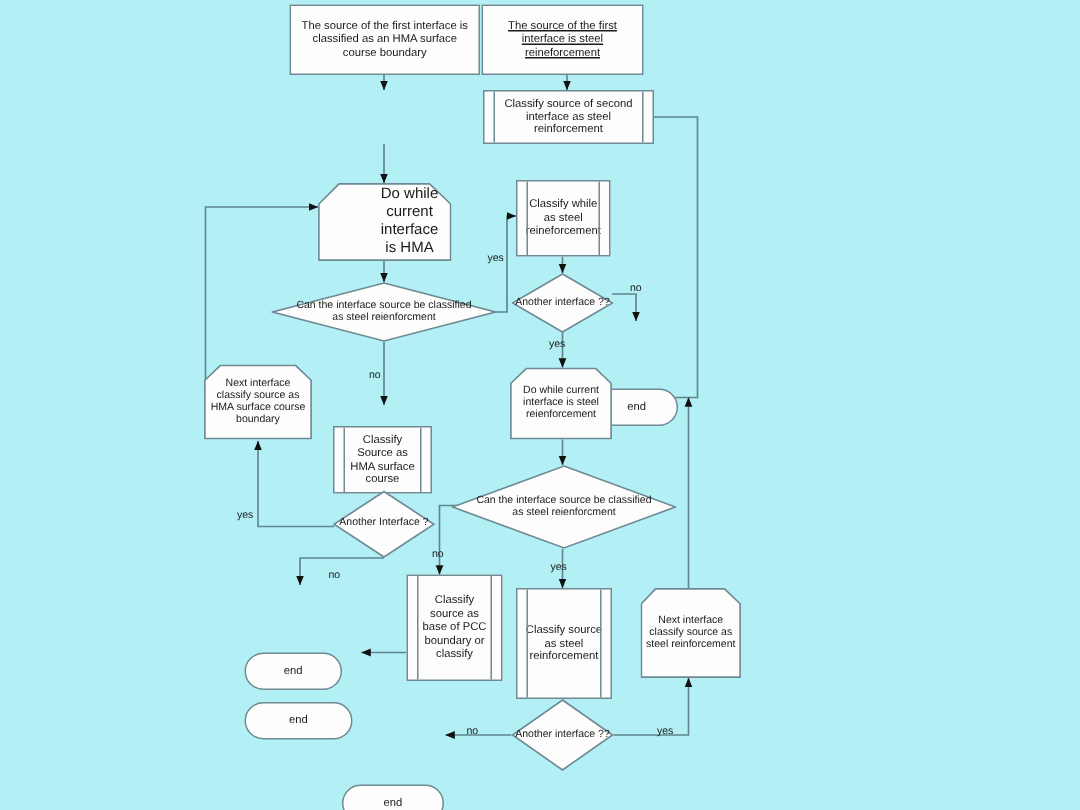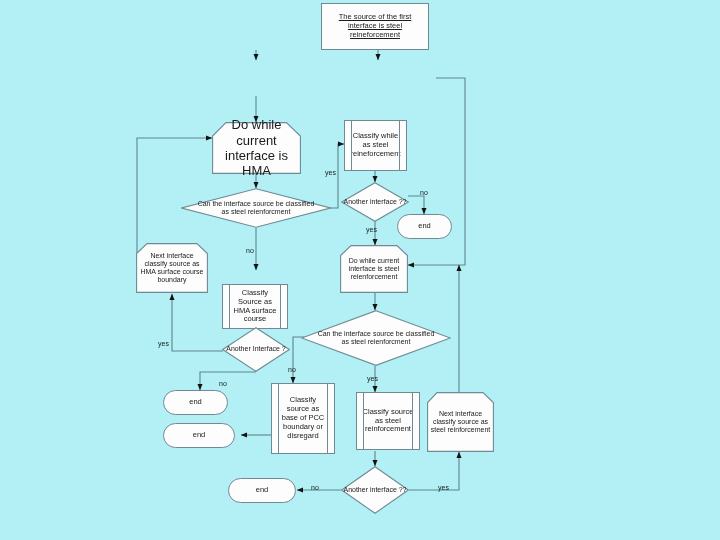--- a/index.html
+++ b/index.html
@@ -68,20 +68,21 @@
     left: 0; top: 0; right: 0; bottom: 0;
     display: flex; align-items: center; justify-content: center;
     text-align: center; white-space: pre-line; line-height: 1.18;
     color: #1a1a1a;
   }
   
   .term {
     background: #fdfdfd;
     border: 1px solid #6f8a93;
     border-radius: 999px;
+    margin-top: 45px;
   }
   
   .dia {
     position: absolute;
     box-sizing: border-box;
   }
   .dia svg { position: absolute; left: 0; top: 0; }
   .dia .lbl {
     position: absolute;
     left: 0; top: 0; right: 0; bottom: 0;
@@ -148,30 +149,32 @@
       <path d="M375,451 L375,466"></path>
 
       <path d="M341,490 L297,490"></path>
 
       <path d="M409,490 L459,490 L459,452"></path>
 
       <path d="M459,420 L459,265"></path>
     </g>
   </svg>
 
+  <div class="node rect" style="left:193px; top:3px; width:127px; height:47px; font-size:7.5px; padding:0 6px;">The source of the first interface is classified as an HMA surface course boundary</div>
 
   <div class="node rect" style="left:321px; top:3px; width:108px; height:47px; font-size:7.5px; padding:0 6px;text-decoration:underline;">The source of the first interface is steel reineforcement</div>
 
 
+  <div class="node pdp" style="left:322px; top:60px; width:114px; height:36px; font-size:7.5px; padding:0 10px;">Classify source of second interface as steel reinforcement</div>
 
   <div class="loopwrap" style="left:212px; top:122px; width:89px; height:52px;">
     <svg width="89" height="52" viewBox="0 0 89 52">
       <path d="M14,0.6 L74.4,0.6 L88.4,14 L88.4,51.4 L0.6,51.4 L0.6,14 Z" fill="#fdfdfd" stroke="#6f8a93" stroke-width="1.1"></path>
     </svg>
-    <div class="lbl" style="font-size:13px; padding:0 6px;">Do while current interface is HMA</div>
+    <div class="lbl" style="font-size:10px; padding:0 6px;margin-left:33px;">Do while current interface is HMA</div>
   </div>
 
   <div class="node pdp" style="left:344px; top:120px; width:63px; height:51px; font-size:7.5px; padding:0 9px;">Classify while as steel reineforcement</div>
 
   <div class="dia" style="left:341px; top:182px; width:68px; height:40px;">
     <svg width="68" height="40" viewBox="0 0 68 40">
       <path d="M34,0.7 L67.3,20 L34,39.3 L0.7,20 Z" fill="#fdfdfd" stroke="#6f8a93" stroke-width="1.1"></path>
     </svg>
     <div class="lbl" style="font-size:7px;">Another interface ??</div>
   </div>
@@ -198,37 +201,37 @@
     <svg width="68" height="45" viewBox="0 0 68 45">
       <path d="M34,0.7 L67.3,22.5 L34,44.3 L0.7,22.5 Z" fill="#fdfdfd" stroke="#6f8a93" stroke-width="1.1"></path>
     </svg>
     <div class="lbl" style="font-size:7px;">Another Interface ?</div>
   </div>
 
   <div class="node term" style="left:163px; top:390px; width:65px; height:25px; font-size:7.5px;">end</div>
 
   <div class="node term" style="left:163px; top:423px; width:72px; height:25px; font-size:7.5px;">end</div>
 
-  <div class="node pdp" style="left:271px; top:383px; width:64px; height:71px; font-size:7.5px; padding:0 9px;">Classify source as base of PCC boundary or disregard</div>
+  <div class="node pdp" style="left:271px; top:383px; width:64px; height:71px; font-size:7.5px; padding:0 9px;">Classify source as base of PCC boundary or classify</div>
 
   <div class="loopwrap" style="left:340px; top:245px; width:68px; height:48px;">
     <svg width="68" height="48" viewBox="0 0 68 48">
       <path d="M11,0.6 L57,0.6 L67.4,10.5 L67.4,47.4 L0.6,47.4 L0.6,10.5 Z" fill="#fdfdfd" stroke="#6f8a93" stroke-width="1.1"></path>
     </svg>
     <div class="lbl" style="font-size:7px; padding:0 3px;">Do while current interface is steel reienforcement</div>
   </div>
 
   <div class="dia" style="left:301px; top:310px; width:150px; height:56px;">
     <svg width="150" height="56" viewBox="0 0 150 56">
       <path d="M75,0.7 L149.3,28 L75,55.3 L0.7,28 Z" fill="#fdfdfd" stroke="#6f8a93" stroke-width="1.1"></path>
     </svg>
     <div class="lbl" style="font-size:7px; padding:0 16px;">Can the interface source be classified as steel reienforcment</div>
   </div>
 
-  <div class="node pdp" style="left:344px; top:392px; width:64px; height:58px; font-size:7.5px; padding:0 3px;margin-left:12px;">Classify source as steel reinforcement</div>
+  <div class="node pdp" style="left:344px; top:392px; width:64px; height:74px; font-size:7.5px; padding:0 3px;">Classify source as steel reinforcement</div>
 
   <div class="loopwrap" style="left:427px; top:392px; width:67px; height:60px;">
     <svg width="67" height="60" viewBox="0 0 67 60">
       <path d="M10,0.6 L56,0.6 L66.4,10.5 L66.4,59.4 L0.6,59.4 L0.6,10.5 Z" fill="#fdfdfd" stroke="#6f8a93" stroke-width="1.1"></path>
     </svg>
     <div class="lbl" style="font-size:7px; padding:0 3px;">Next interface classify source as steel reinforcement</div>
   </div>
 
   <div class="dia" style="left:341px; top:466px; width:68px; height:48px;">
     <svg width="68" height="48" viewBox="0 0 68 48">

